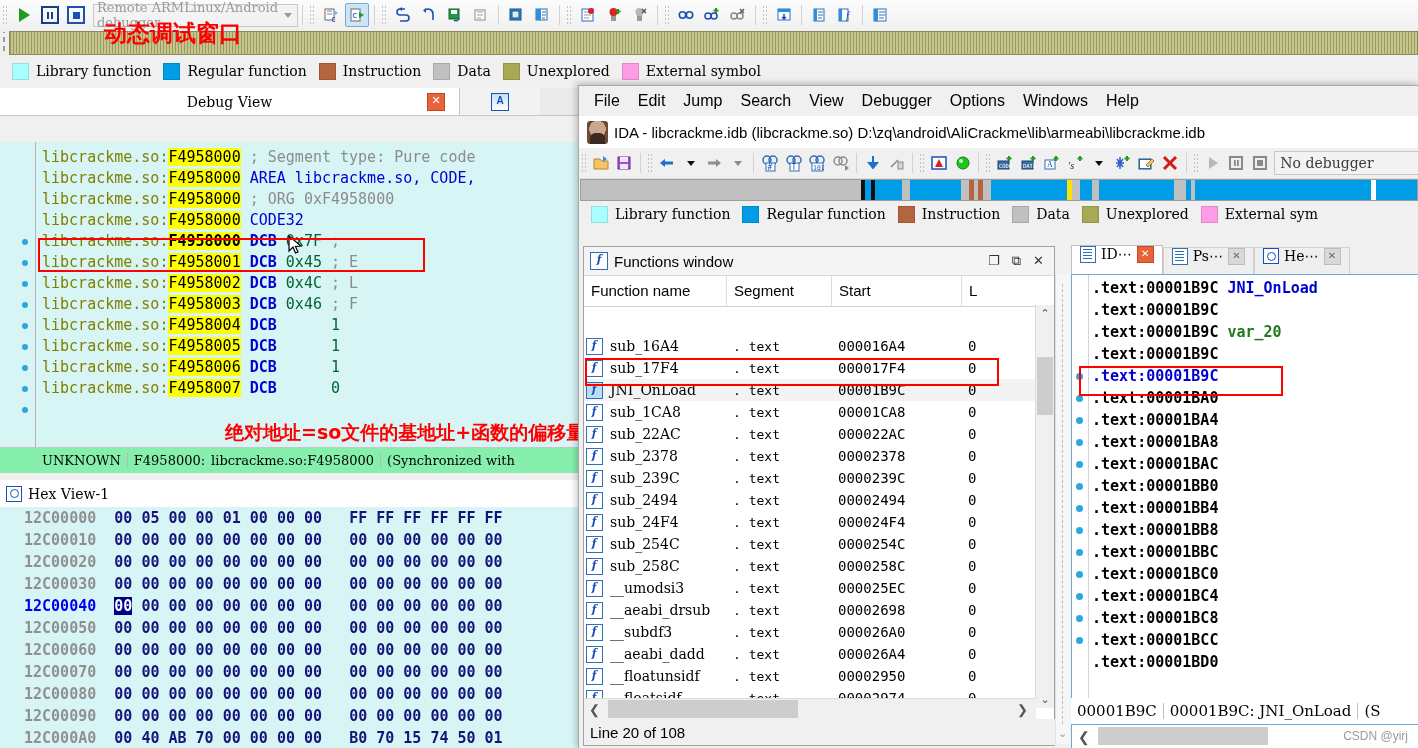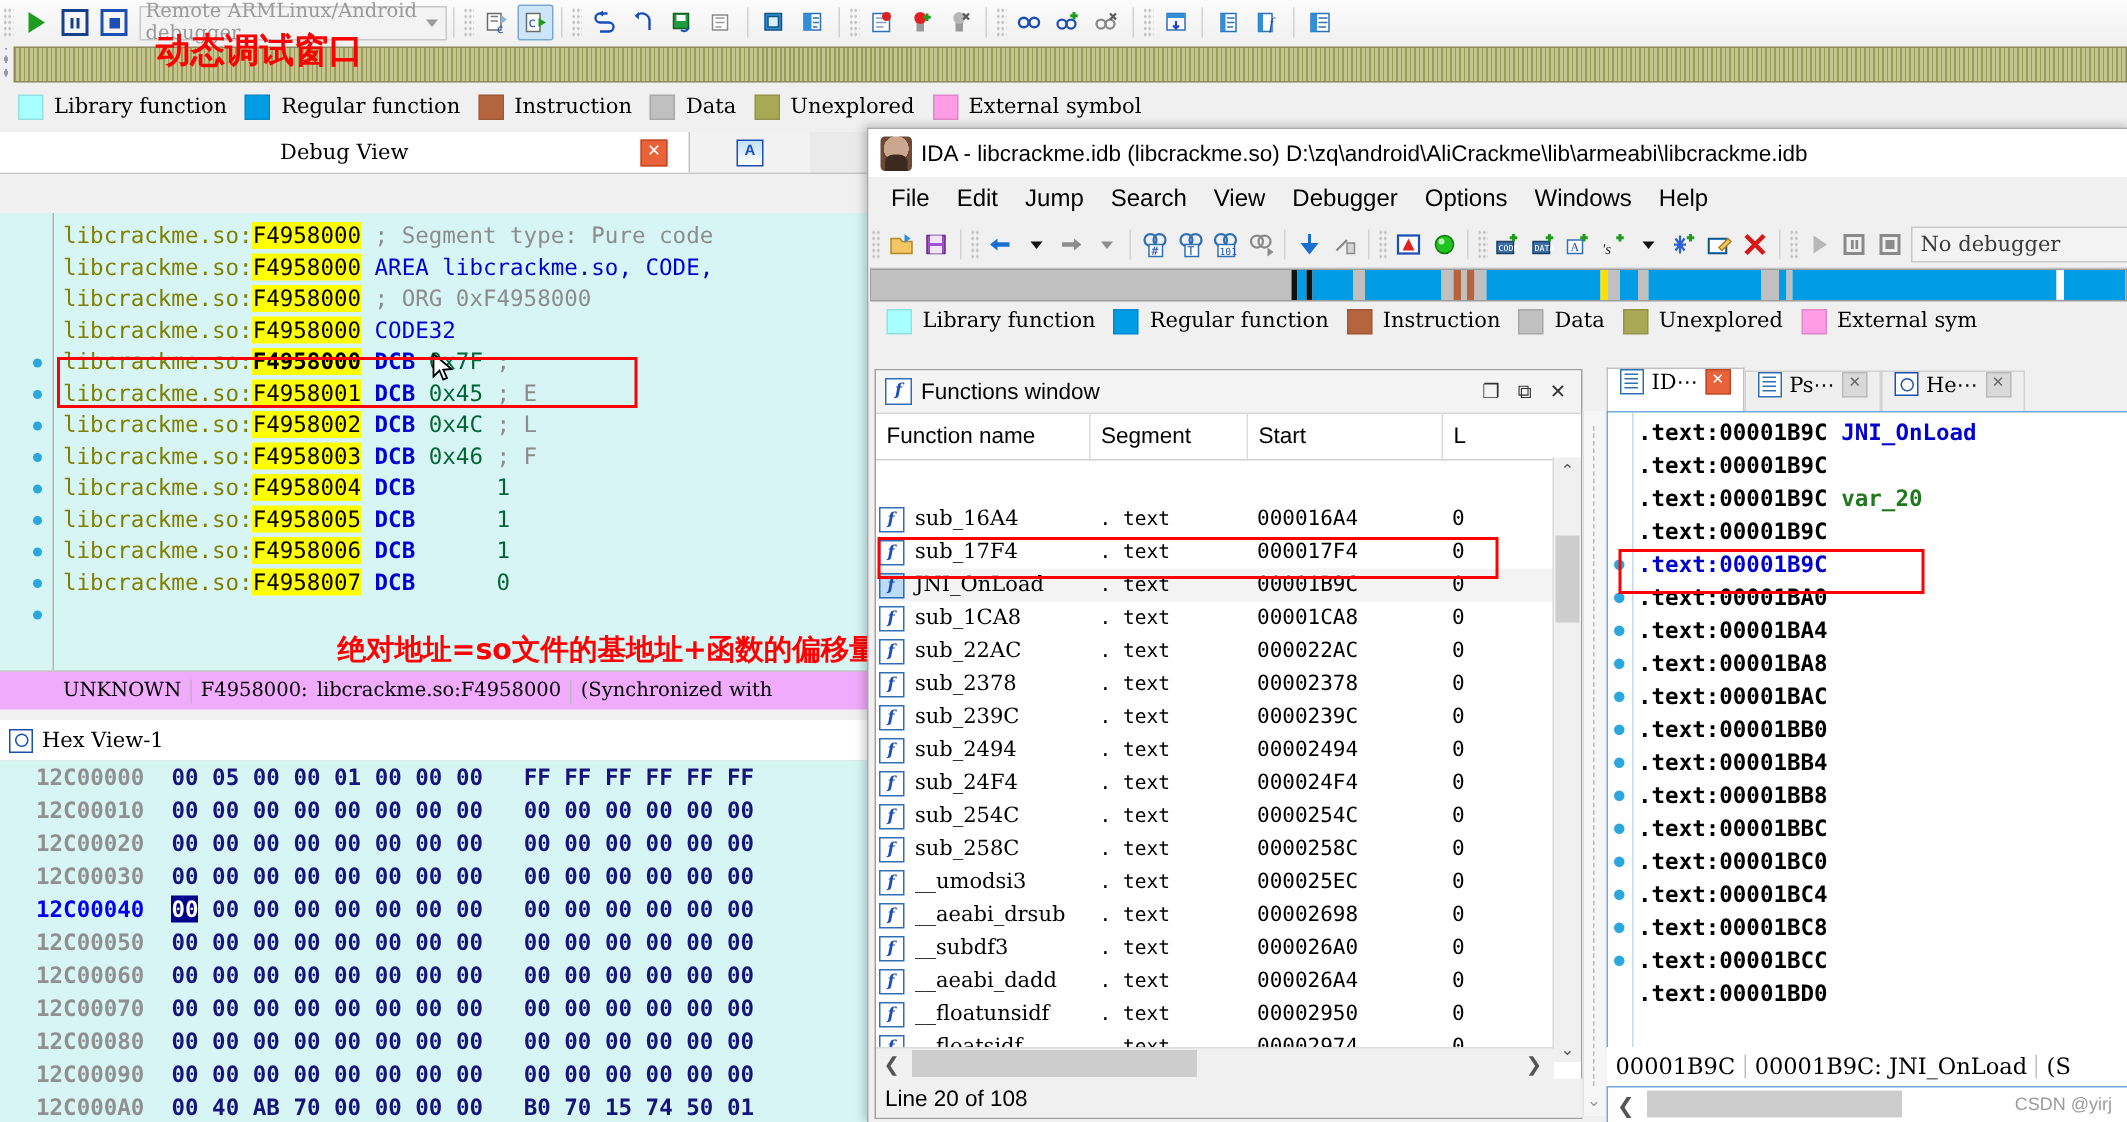--- a/index.html
+++ b/index.html
@@ -94,21 +94,21 @@
   .dot{position:absolute;left:22px;width:6px;height:6px;border-radius:50%;background:#2aa8dd;}
   .drow{position:absolute;left:42px;height:21px;line-height:21px;white-space:pre;
     font-family:"DejaVu Sans Mono","Liberation Mono",monospace;font-size:15px;}
   .c-seg{color:#808000;}
   .c-addr{color:#000;background:#ffff00;}
   .c-addr-b{color:#000;background:#ffff00;font-weight:bold;}
   .c-cmt{color:#8c8c8c;}
   .c-kw{color:#0000d0;font-weight:bold;}
   .c-dir{color:#0000d0;}
   .c-num{color:#006633;}
-  #dbg-statusline{position:absolute;left:0;top:447px;width:578px;height:25px;background:#f0abfc;
+  #dbg-statusline{position:absolute;left:0;top:447px;width:578px;height:25px;background:#86efac;
     border-top:1px solid #c6c6c6;display:flex;align-items:center;
     font-family:"DejaVu Serif","Liberation Serif",serif;font-size:13px;padding-left:42px;color:#000;}
   #dbg-statusline .sep{width:1px;height:16px;background:#b8b8b8;margin:0 6px;}
 
   
   #hex-tab{position:absolute;left:0;top:480px;width:578px;height:27px;background:#fff;
     border-bottom:1px solid #c6c6c6;display:flex;align-items:center;padding-left:6px;gap:6px;
     font-family:"DejaVu Serif","Liberation Serif",serif;font-size:14px;}
   .icon-hex{width:14px;height:14px;border:1px solid #1b4fb5;background:#fff;display:flex;
     align-items:center;justify-content:center;}
@@ -467,35 +467,35 @@
       <div class="hexrow" style="top: 220px;"><span class="hexaddr">12C000A0</span>  <span class="hexbytes">00</span> <span class="hexbytes">40</span> <span class="hexbytes">AB</span> <span class="hexbytes">70</span> <span class="hexbytes">00</span> <span class="hexbytes">00</span> <span class="hexbytes">00</span> <span class="hexbytes">00</span>   <span class="hexbytes">B0</span> <span class="hexbytes">70</span> <span class="hexbytes">15</span> <span class="hexbytes">74</span> <span class="hexbytes">50</span> <span class="hexbytes">01</span> </div>
     </div>
 
   <div class="redbox" style="left:38px;top:238px;width:383px;height:30px;"></div>
   <div class="redtext" style="left:104px;top:18px;font-size:23px;">动态调试窗口</div>
   <div class="redtext" style="left:225px;top:420px;font-size:19px;">绝对地址=so文件的基地址+函数的偏移量</div>
 </div>
 
 <div id="ida-window">
 
-  <div id="ida-title">
-    <span class="ida-face"></span>
-    <span>IDA - libcrackme.idb (libcrackme.so) D:\zq\android\AliCrackme\lib\armeabi\libcrackme.idb</span>
-  </div>
-
   <div id="ida-menu">
     <span>File</span>
     <span>Edit</span>
     <span>Jump</span>
     <span>Search</span>
     <span>View</span>
     <span>Debugger</span>
     <span>Options</span>
     <span>Windows</span>
     <span>Help</span>
+  </div>
+
+  <div id="ida-title">
+    <span class="ida-face"></span>
+    <span>IDA - libcrackme.idb (libcrackme.so) D:\zq\android\AliCrackme\lib\armeabi\libcrackme.idb</span>
   </div>
 
   <div id="ida-toolbar">
     <div class="grip"></div>
     <div class="tb-btn">
       <svg width="18" height="18" viewBox="0 0 18 18">
         <path d="M2 5h6l1.5 2H16v8H2z" fill="#f5c563" stroke="#b08a2e"></path>
         <path d="M11 2l4 3-4 3z" fill="#2f8fd8"></path>
       </svg>
     </div>

